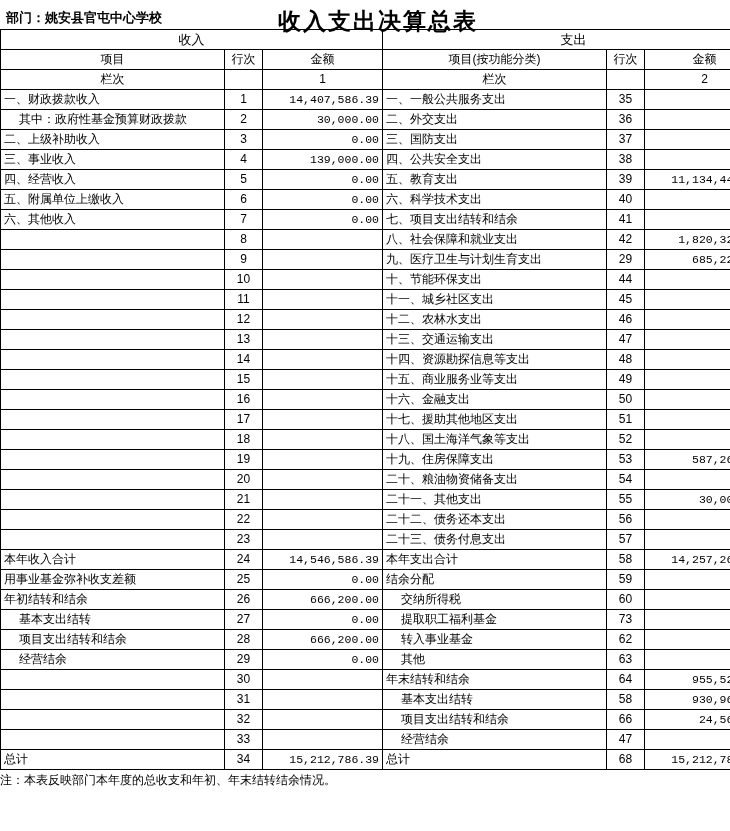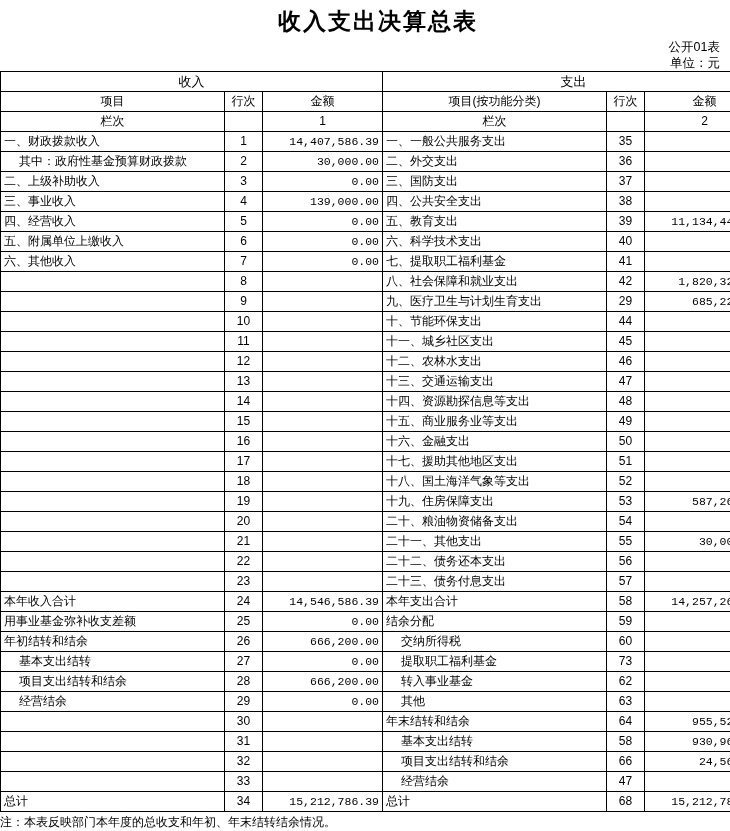--- a/index.html
+++ b/index.html
@@ -80,25 +80,22 @@
   col.c-line   { width: 38px; }
   col.c-amt    { width: 120px; }
 </style>
 </head>
 <body>
 
 <div class="page">
 
   <div class="doc-title">收入支出决算总表</div>
 
-  <div class="meta-right">
-    <div>公开01表</div>
-    <div>单位：元</div>
-  </div>
-
+
+  <div class="meta-left">部门：姚安县官屯中心学校</div>
 
   <table class="main">
     <colgroup>
       <col class="c-item">
         <col class="c-line">
         <col class="c-amt">
       <col class="c-item">
         <col class="c-line">
         <col class="c-amt">
     </colgroup>
@@ -170,21 +167,21 @@
           <td class="c-center">6</td>
           <td class="num">0.00</td>
           <td class="c-left">六、科学技术支出</td>
           <td class="c-center">40</td>
           <td class="num">0.00</td>
         </tr>
         <tr>
           <td class="c-left">六、其他收入</td>
           <td class="c-center">7</td>
           <td class="num">0.00</td>
-          <td class="c-left">七、提取职工福利基金</td>
+          <td class="c-left">七、项目支出结转和结余</td>
           <td class="c-center">41</td>
           <td class="num">0.00</td>
         </tr>
         <tr>
           <td class="c-left"></td>
           <td class="c-center">8</td>
           <td class="num"></td>
           <td class="c-left">八、社会保障和就业支出</td>
           <td class="c-center">42</td>
           <td class="num">1,820,325.40</td>

